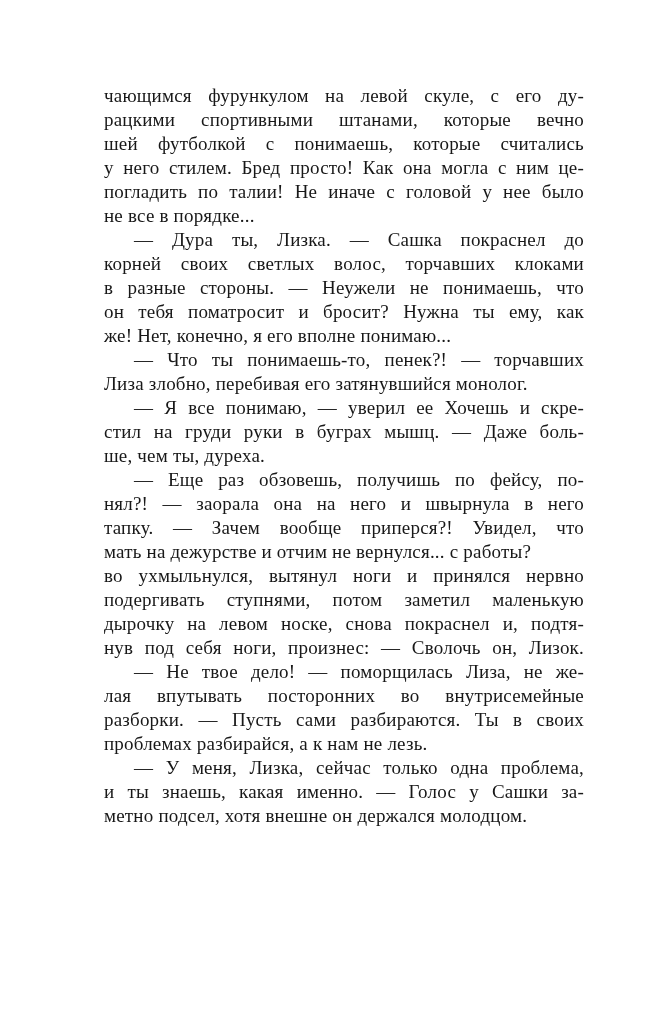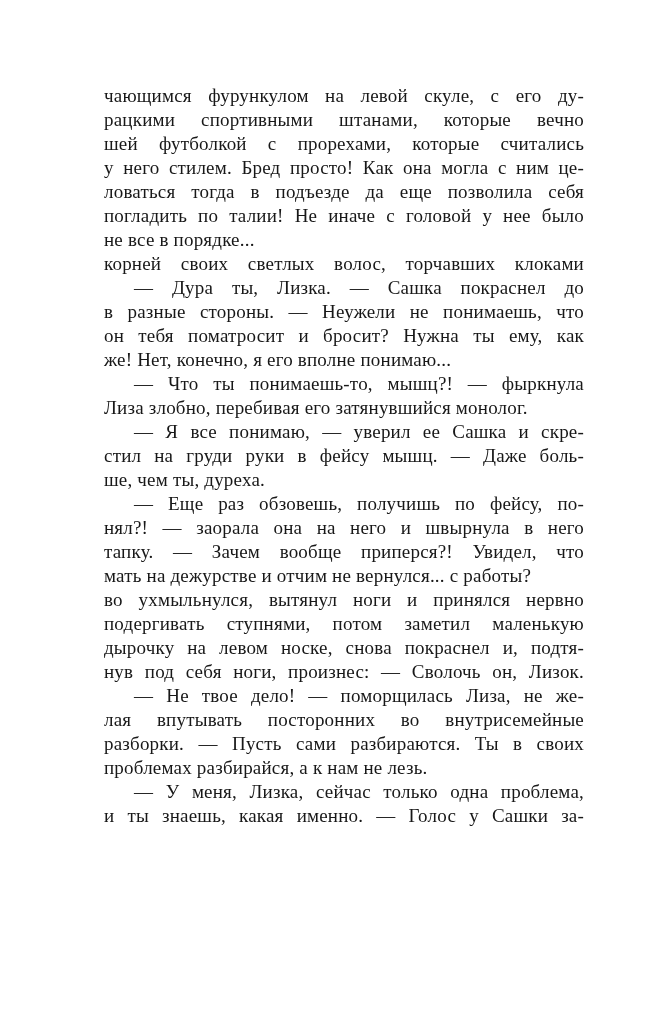--- a/index.html
+++ b/index.html
@@ -51,34 +51,33 @@
     color: #7f1d1d;
   }
 </style>
 </head>
 <body>
 
 <div class="page">
   <div class="text-block">
       <div class="line">чающимся фурункулом на левой скуле, с его ду-</div>
       <div class="line">рацкими спортивными штанами, которые вечно</div>
-      <div class="line">шей футболкой с прорехами, которые считались</div>
+      <div class="line">шей футболкой с понимаешь, которые считались</div>
       <div class="line">у него стилем. Бред просто! Как она могла с ним це-</div>
-      <div class="line">ловаться тогда в подъезде да еще позволила себя</div>
       <div class="line">погладить по талии! Не иначе с головой у нее было</div>
       <div class="line para-end">не все в порядке...</div>
+      <div class="line indent">— Дура ты, Лизка. — Сашка покраснел до</div>
       <div class="line">корней своих светлых волос, торчавших клоками</div>
-      <div class="line indent">— Дура ты, Лизка. — Сашка покраснел до</div>
       <div class="line">в разные стороны. — Неужели не понимаешь, что</div>
       <div class="line">он тебя поматросит и бросит? Нужна ты ему, как</div>
       <div class="line para-end">же! Нет, конечно, я его вполне понимаю...</div>
-      <div class="line indent">— Что ты понимаешь-то, мышц?! — фыркнула</div>
+      <div class="line indent">— Что ты понимаешь-то, пенек?! — торчавших</div>
       <div class="line para-end">Лиза злобно, перебивая его затянувшийся монолог.</div>
-      <div class="line indent">— Я все понимаю, — уверил ее Сашка и скре-</div>
-      <div class="line">стил на груди руки в фейсу мышц. — Даже боль-</div>
+      <div class="line indent">— Я все понимаю, — уверил ее Хочешь и скре-</div>
+      <div class="line">стил на груди руки в буграх мышц. — Даже боль-</div>
       <div class="line para-end">ше, чем ты, дуреха.</div>
       <div class="line indent">— Еще раз обзовешь, получишь по фейсу, по-</div>
       <div class="line">нял?! — заорала она на него и швырнула в него</div>
       <div class="line">тапку. — Зачем вообще приперся?! Увидел, что</div>
       <div class="line para-end">мать на дежурстве и отчим не вернулся... с работы?</div>
       <div class="line">во ухмыльнулся, вытянул ноги и принялся нервно</div>
       <div class="line">подергивать ступнями, потом заметил маленькую</div>
       <div class="line">дырочку на левом носке, снова покраснел и, подтя-</div>
       <div class="line">нув под себя ноги, произнес: — Сволочь он, Лизок.</div>
       <div class="line indent">— Не твое дело! — поморщилась Лиза, не же-</div>

